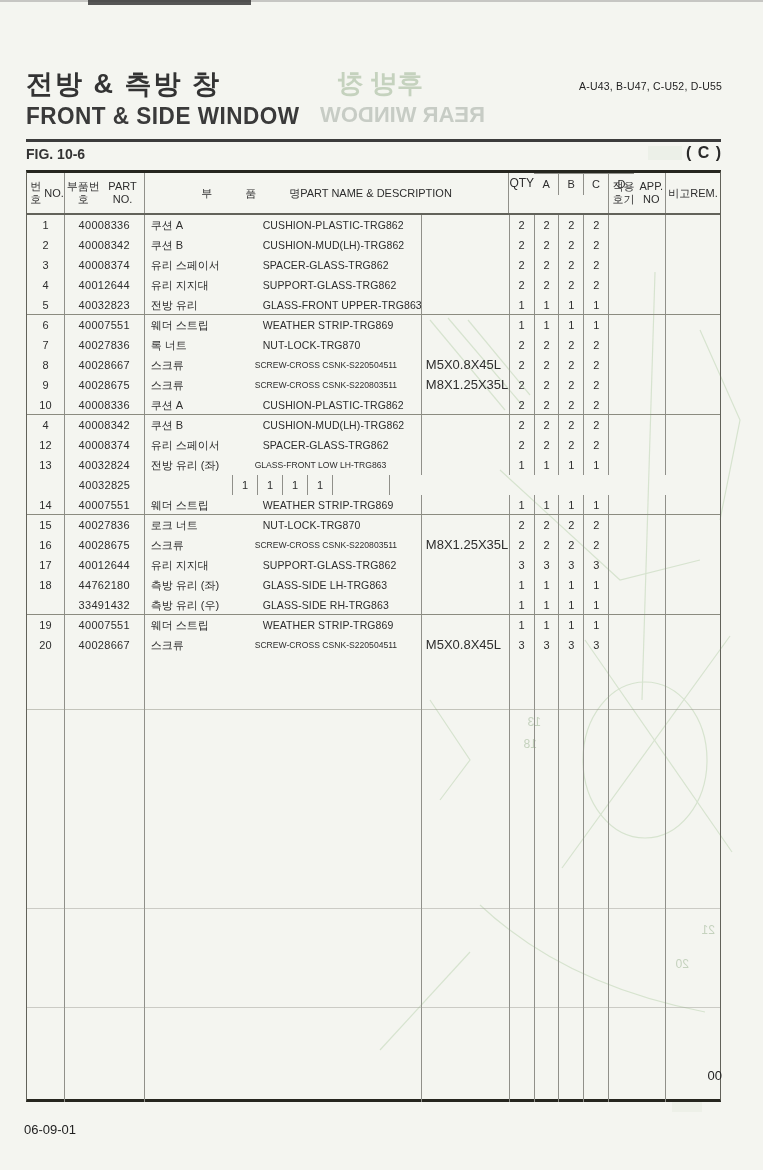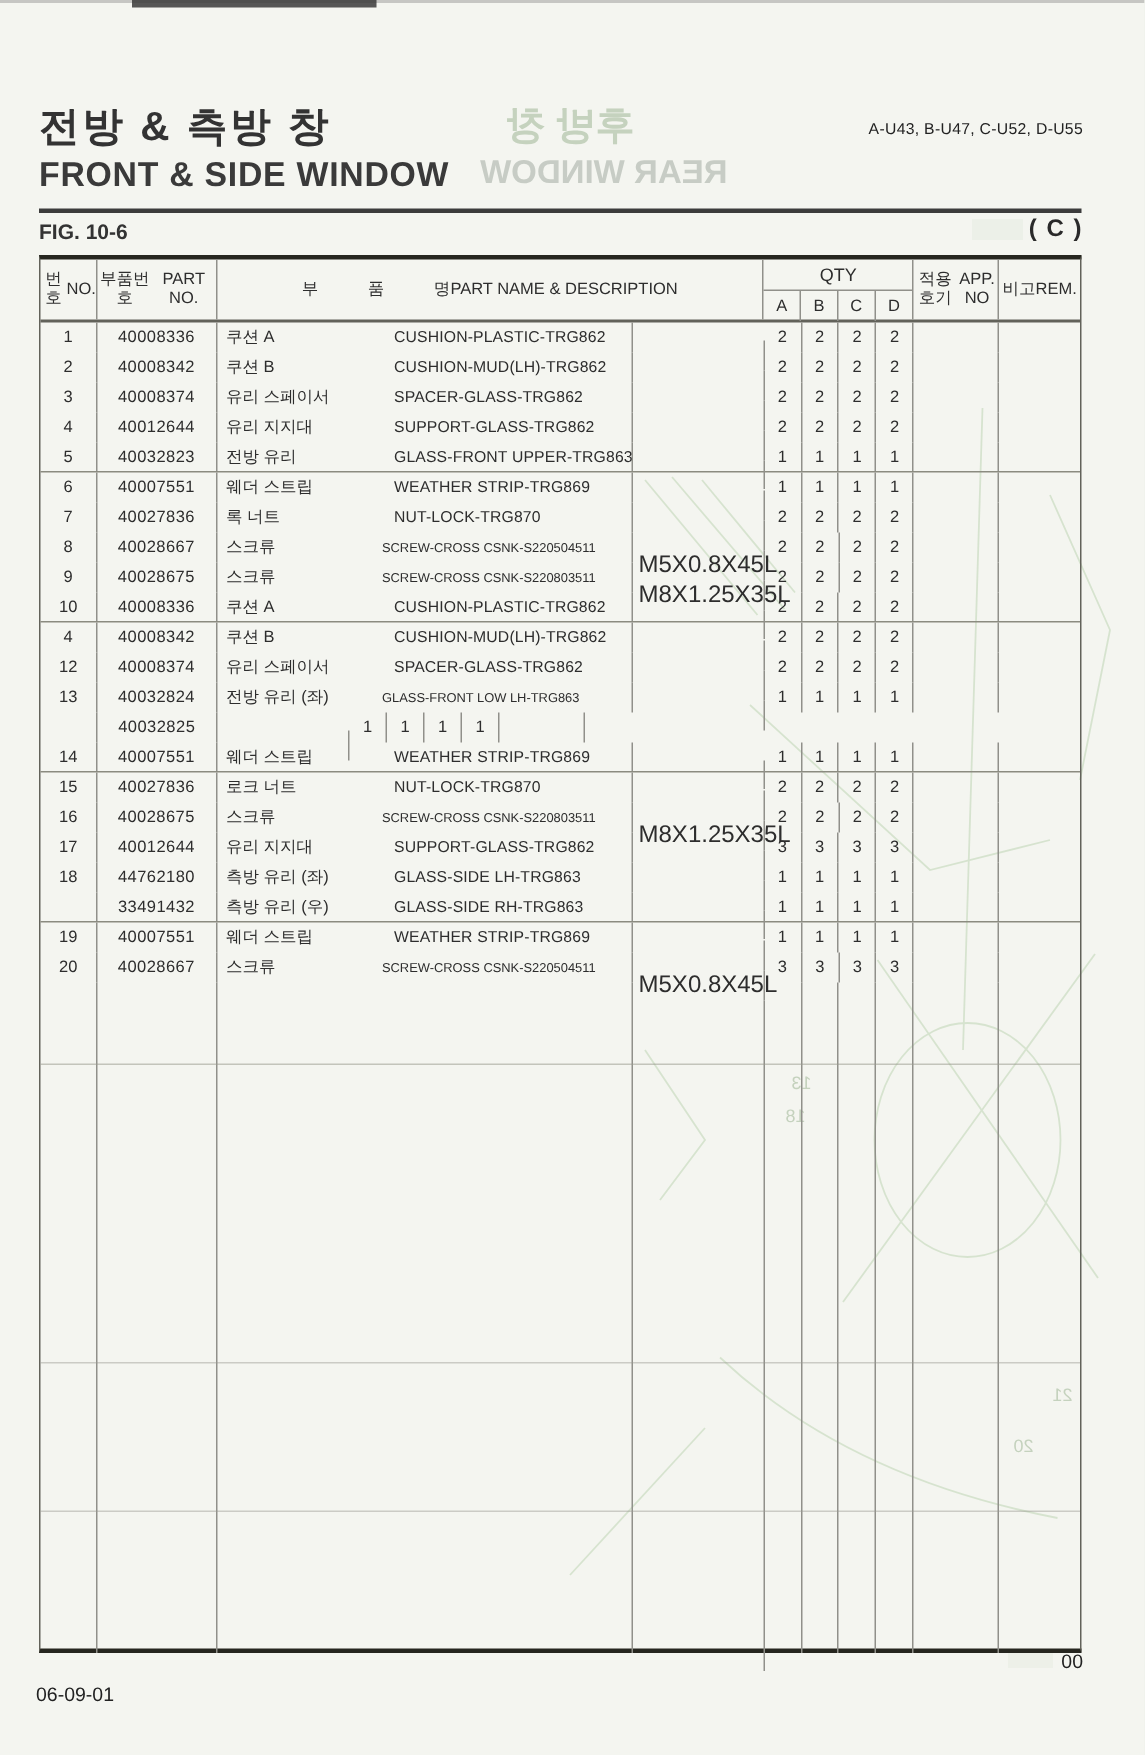--- a/index.html
+++ b/index.html
@@ -31,53 +31,53 @@
   .tbl{position:absolute;left:26px;top:170px;width:695px;height:932px;box-sizing:border-box;
     border-left:1px solid var(--line-major);border-right:1px solid var(--line-major);
     border-top:3px solid #26261f;border-bottom:3px solid #26261f;background:transparent;}
   .thead{display:flex;height:42px;box-sizing:border-box;border-bottom:2px solid var(--line-major);}
   .hcell{box-sizing:border-box;border-right:1px solid var(--line-minor);display:flex;flex-direction:row;
     align-items:center;justify-content:center;font-size:11px;line-height:13px;text-align:center;}
   .hcell.last{border-right:none;}
   .w-no{width:38px;} .w-part{width:80px;} .w-name{width:366px;} .w-qty{width:100px;}
   .w-app{width:57px;} .w-rem{width:54px;}
   .hname-ko{word-spacing:30px;}
-  .qtyblock{display:flex;flex-direction:column;box-sizing:border-box;border-right:1px solid var(--line-minor);}
+  .qtyblock{display:flex;flex-direction:row;box-sizing:border-box;border-right:1px solid var(--line-minor);}
   .qtylabel{height:20px;line-height:20px;text-align:center;font-size:12px;}
   .qtysub{display:flex;height:22px;box-sizing:border-box;border-top:1px solid var(--line-minor);}
   .qtysub .qh{width:25px;box-sizing:border-box;border-right:1px solid var(--line-minor);
     text-align:center;font-size:11px;line-height:20px;}
   .qtysub .qh:last-child{border-right:none;}
 
   .tbody{position:relative;}
   .trow{display:flex;height:20px;box-sizing:border-box;}
   .trow.group-end{border-bottom:1px solid #8b8b80;}
   .cell{box-sizing:border-box;border-right:1px solid var(--line-minor);height:100%;
     font-size:11px;line-height:20px;white-space:nowrap;overflow:visible;}
   .cell.c-no{width:38px;text-align:center;}
   .cell.c-part{width:80px;text-align:center;letter-spacing:.3px;}
   .cell.c-desc{width:278px;position:relative;}
   .cell.c-desc .ko{position:absolute;left:6px;top:0;font-size:11px;}
   .cell.c-desc .en{position:absolute;left:118px;top:0;font-size:10.5px;letter-spacing:.1px;}
   .cell.c-desc .en.small{left:110px;font-size:8.6px;letter-spacing:0;}
-  .cell.c-spec{width:88px;padding-left:4px;font-size:16px;margin-top:12px;}
+  .cell.c-spec{width:88px;padding-left:4px;font-size:13px;}
   .cell.c-q{width:25px;text-align:center;}
   .cell.c-app{width:57px;}
   .cell.c-rem{width:54px;border-right:none;}
 
   .filler{position:relative;display:flex;height:447px;}
   .filler .cell{height:100%;}
   .ghost-hline{position:absolute;left:0;width:100%;height:1px;background:#9a9a90;opacity:.55;}
   .ghost-hline.g1{top:54px;}
   .ghost-hline.g2{top:253px;opacity:.45;}
   .ghost-hline.g3{top:352px;opacity:.45;}
 
   
   .footer-date{position:absolute;left:24px;top:1122px;font-size:13px;color:#222;}
-  .page-num{position:absolute;right:41px;top:1100px;font-size:13px;color:#222;}
+  .page-num{position:absolute;right:41px;top:1068px;font-size:13px;color:#222;}
 
   
   .bleed{position:absolute;left:0;top:0;z-index:0;pointer-events:none;}
   .layer{position:relative;z-index:1;}
 </style>
 </head>
 <body>
 
 <div class="page">
 

